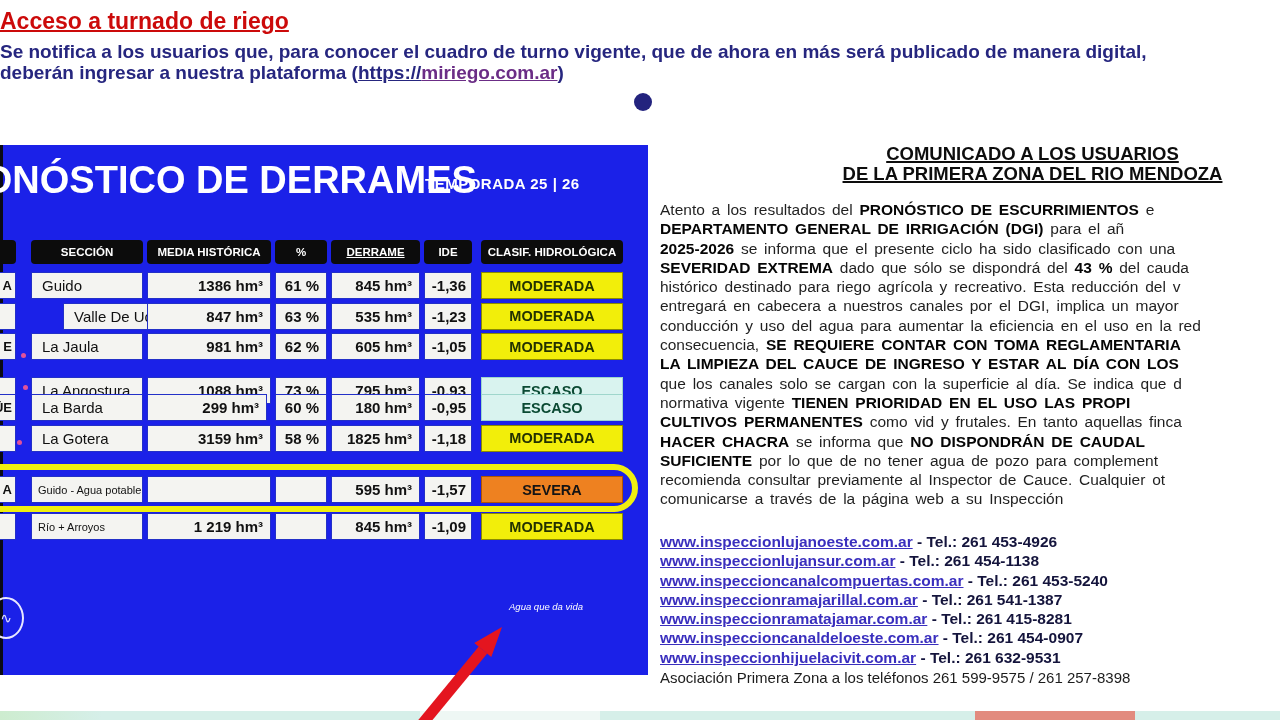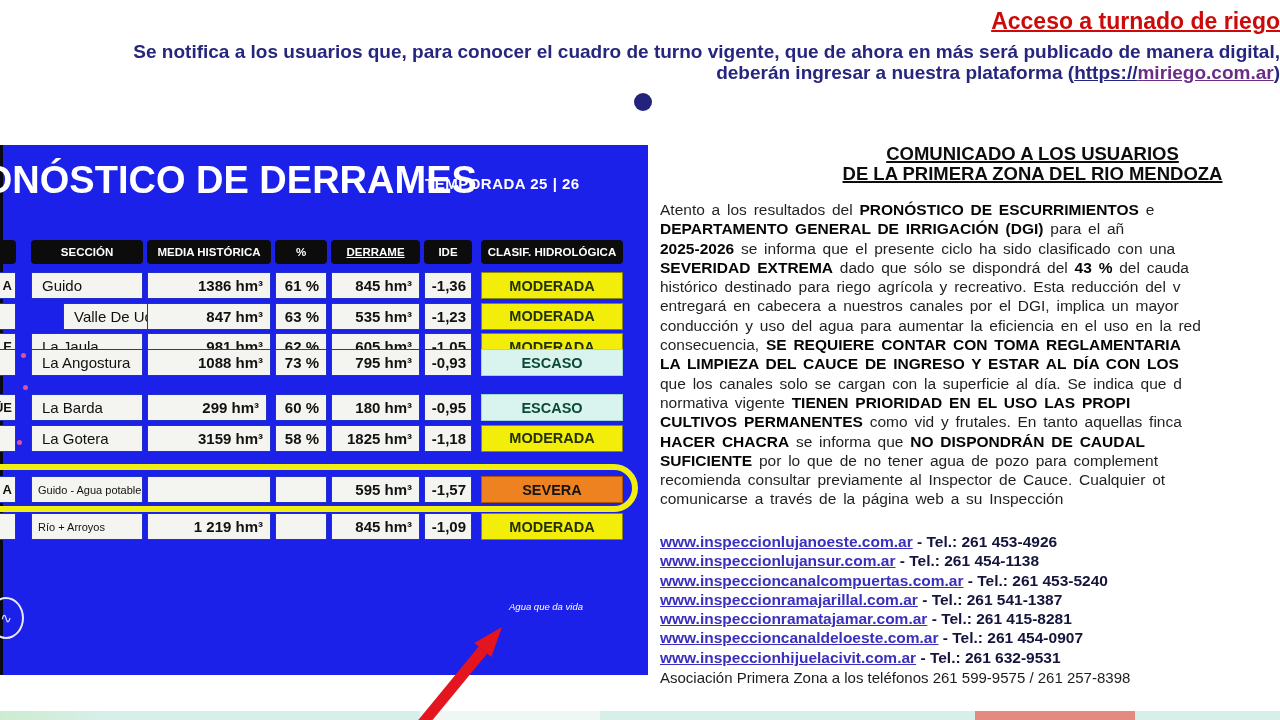--- a/index.html
+++ b/index.html
@@ -1,20 +1,20 @@
 <!DOCTYPE html>
 <html><head>
 <meta charset="utf-8">
 <style>
   * { margin:0; padding:0; box-sizing:border-box; }
   html,body { width:1280px; height:720px; overflow:hidden; background:#ffffff;
               font-family:"Liberation Sans", sans-serif; position:relative; }
 
   
-  .top-header { position:absolute; left:0; top:8; width:1280px; text-align:right; }
+  .top-header { position:absolute; left:0; top:8; width:1280px; text-align:left; }
   .main-title { display:inline-block; color:#cc0a0a; font-size:23px; font-weight:bold;
                 text-decoration:underline; text-decoration-thickness:2px; margin-top:8px; }
   .subtitle { color:#26267f; font-size:19px; font-weight:bold; line-height:21px; margin-top:6px; }
   .miriego-prefix { color:#26267f; text-decoration:underline; }
   .miriego-host { color:#6b2d86; text-decoration:underline; }
   .nav-dot { position:absolute; left:634px; top:93px; width:18px; height:18px;
              border-radius:50%; background:#23237e; }
 
   
   .panel { position:absolute; left:0; top:145px; width:648px; height:530px;
@@ -122,21 +122,21 @@
       </div>
       <div class="trow" style="top: 188px;">
         <div class="tcell c-rio" style="left: -44px; width: 60px;">E</div>
         <div class="tcell c-sec" style="left: 31px; width: 112px;">La Jaula</div>
         <div class="tcell c-num" style="left: 147px; width: 124px;">981  hm³</div>
         <div class="tcell c-num" style="left: 275px; width: 52px;">62 %</div>
         <div class="tcell c-num" style="left: 331px; width: 89px;">605 hm³</div>
         <div class="tcell c-ide" style="left: 424px; width: 48px;">-1,05</div>
         <div class="tcell c-badge lvl-moderada" style="left: 481px; width: 142px;">MODERADA</div>
       </div>
-      <div class="trow" style="top: 204px;">
+      <div class="trow" style="top: 232px;">
         <div class="tcell c-rio" style="left: -44px; width: 60px;"></div>
         <div class="tcell c-sec" style="left: 31px; width: 112px;">La Angostura</div>
         <div class="tcell c-num" style="left: 147px; width: 124px;">1088  hm³</div>
         <div class="tcell c-num" style="left: 275px; width: 52px;">73 %</div>
         <div class="tcell c-num" style="left: 331px; width: 89px;">795 hm³</div>
         <div class="tcell c-ide" style="left: 424px; width: 48px;">-0,93</div>
         <div class="tcell c-badge lvl-escaso" style="left: 481px; width: 142px;">ESCASO</div>
       </div>
       <div class="trow" style="top: 249px;">
         <div class="tcell c-rio" style="left: -44px; width: 60px;">ÜE</div>

